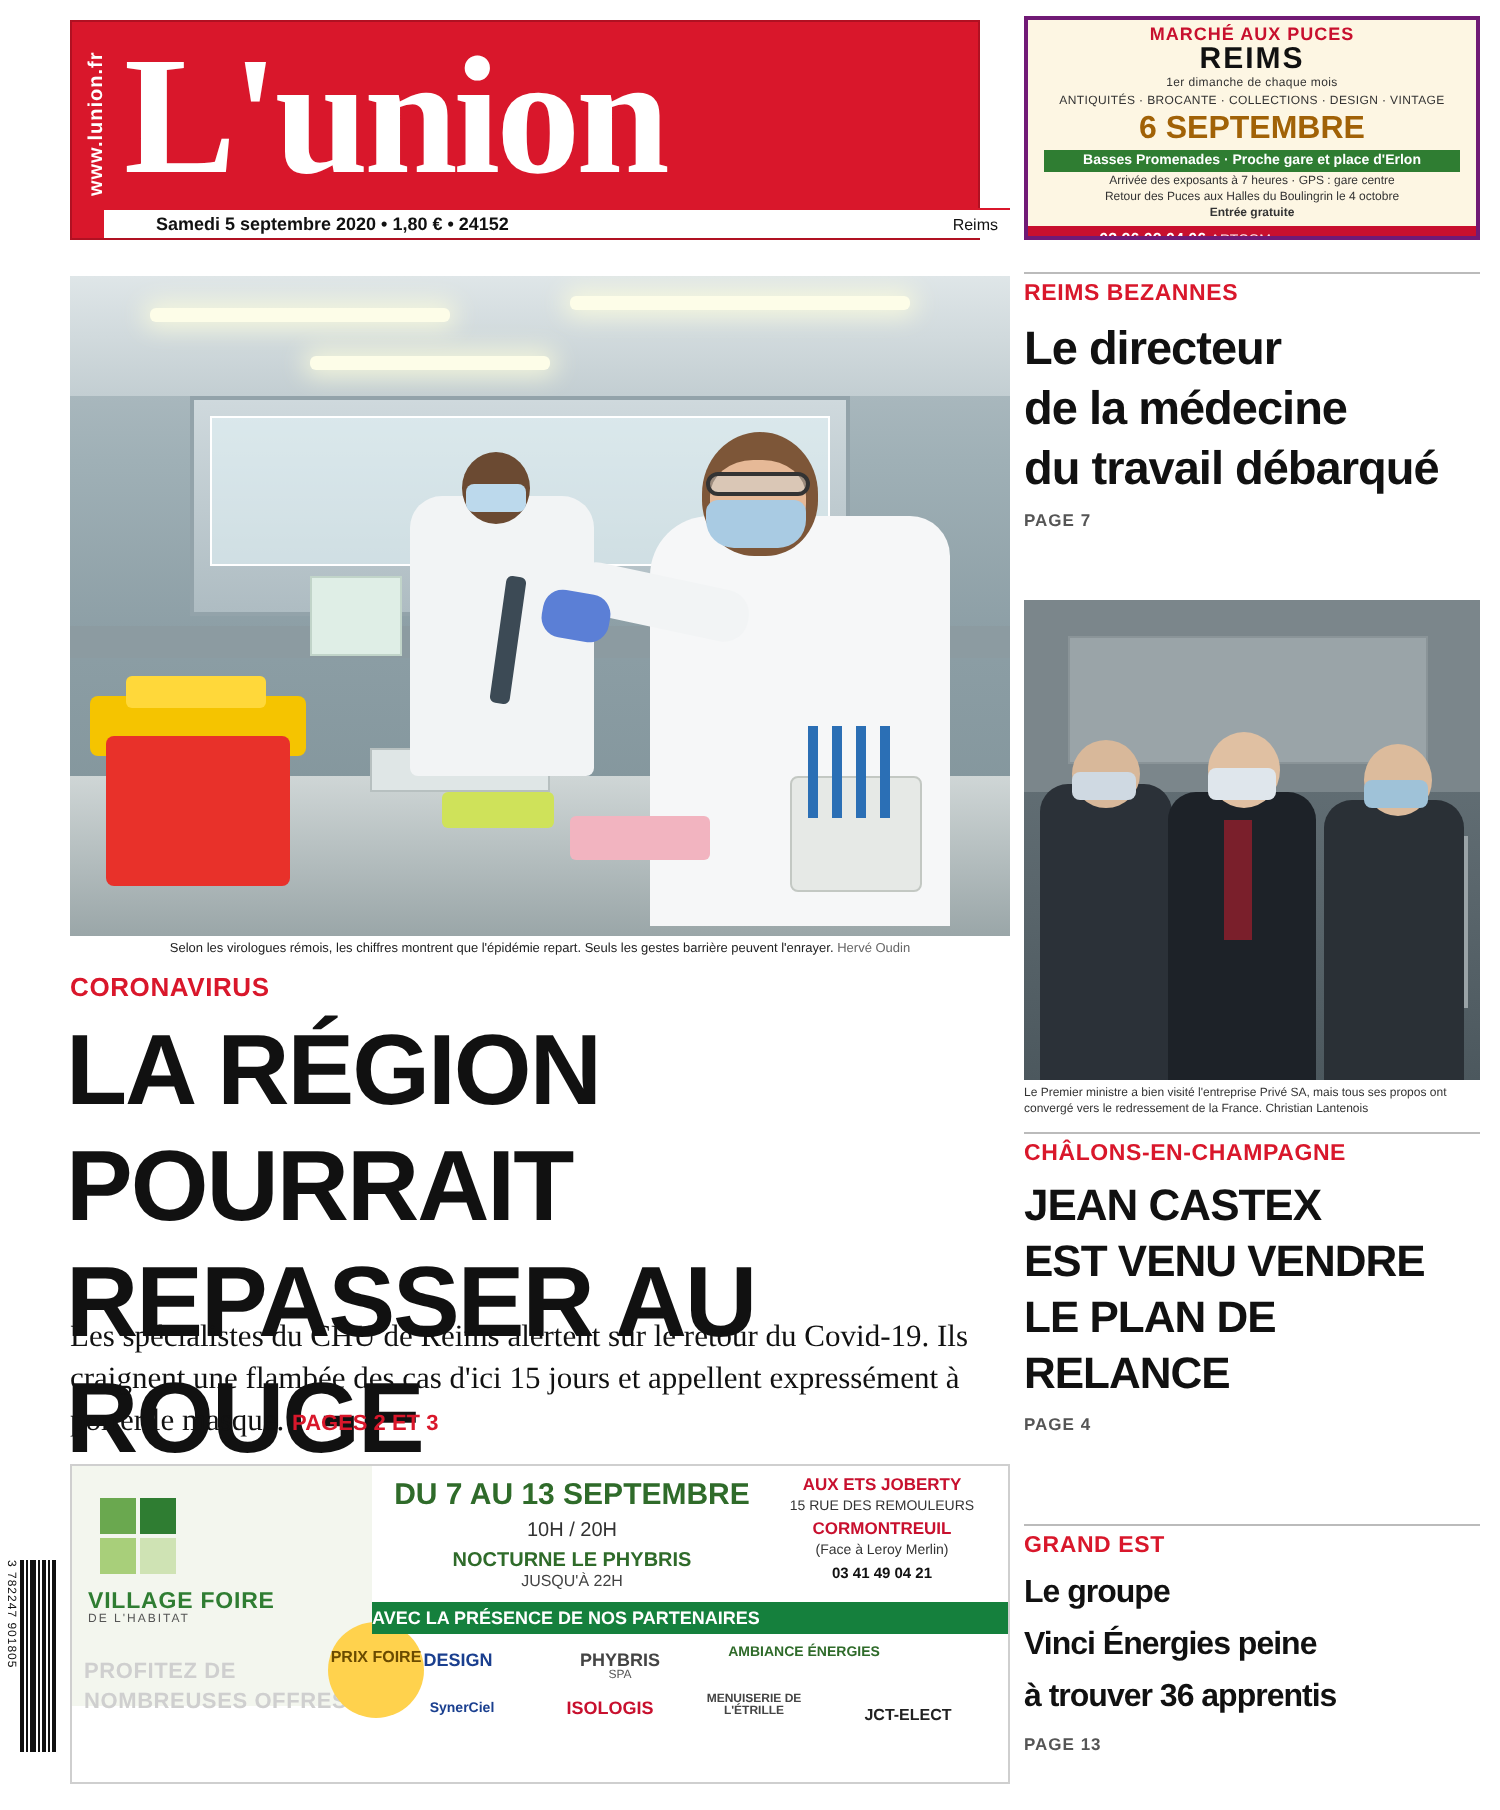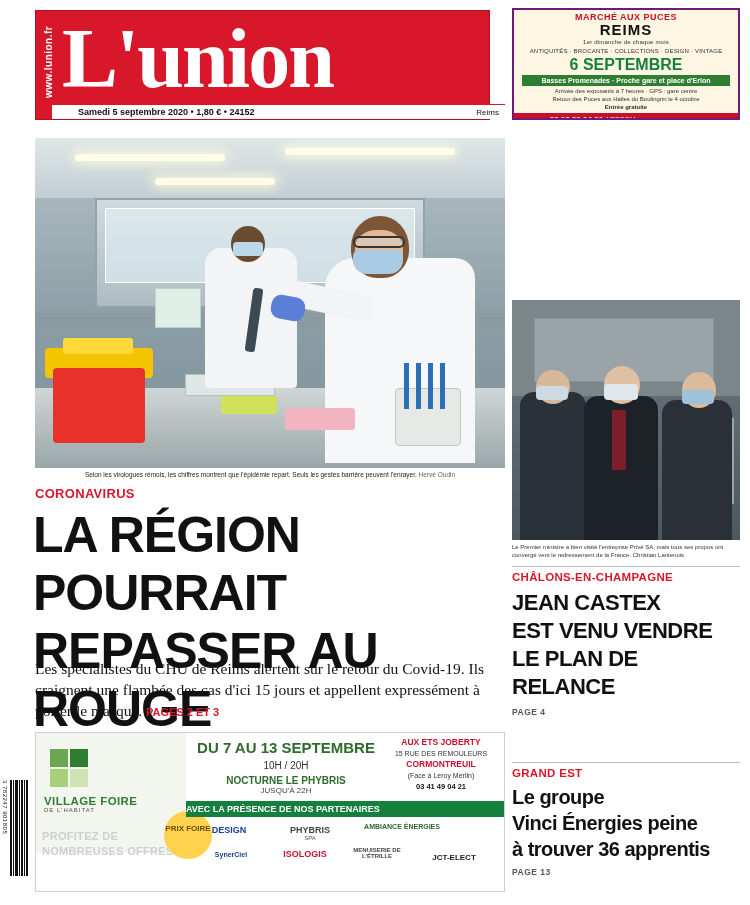--- a/index.html
+++ b/index.html
@@ -43,21 +43,21 @@
 
   
   .topad {
     position: absolute; left: 512px; top: 8px; width: 228px; height: 112px;
     border: 2px solid #701a75; background: #fdf6e3;
     text-align: center; overflow: hidden;
   }
   .topad .t1 { font-size: 9px; color: #c8102e; font-weight: bold; margin-top:2px; letter-spacing:.5px;}
   .topad .t2 { font-size: 15px; color: #111; font-weight: bold; letter-spacing: 1px; line-height:16px;}
   .topad .t3 { font-size: 6px; color: #333; letter-spacing: .2px; line-height: 9px; }
-  .topad .t4 { font-size: 16px; color: #15803d; font-weight: bold; line-height: 18px; text-align: center; }
+  .topad .t4 { font-size: 16px; color: #a16207; font-weight: bold; line-height: 18px; text-align: center; }
   .topad .band { background: #2f7d32; color: #fff; font-size: 7px; font-weight: bold; line-height: 11px; margin: 1px 8px; }
   .topad .t5 { font-size: 6px; color: #333; line-height: 8px; }
   .topad .t6 { font-size: 6px; color: #333; line-height: 8px; font-weight: bold;}
   .topad .foot { background:#c8102e; color:#fff; font-size:8px; font-weight:bold; line-height:13px; margin-top:2px;}
   .topad .foot .muted { font-weight: normal; font-size:7px; opacity:.9;}
 
   
   .mainphoto {
     position: absolute; left: 35px; top: 138px; width: 470px; height: 330px;
     overflow: hidden; background: #7c8b92;
@@ -139,21 +139,21 @@
   .rc-page { font-size: 8.5px; font-weight: bold; color: #555; letter-spacing:.5px; }
   .rule { height: 1px; background: #bbb; width: 100%; }
 
   .story1 { position:absolute; left: 512px; top: 136px; width: 228px; }
   .story1 .rc-head { font-size: 23.5px; line-height: 30px; }
   .photo2 { position:absolute; left: 512px; top: 300px; width: 228px; height: 240px; overflow:hidden; background:#5e6a70;}
   .photo2cap { position:absolute; left:512px; top: 543px; width: 228px; font-size: 6px; color:#333; line-height: 8px; }
   .story2 { position:absolute; left: 512px; top: 566px; width: 228px; }
   .story2 .rc-head { font-size: 22px; line-height: 28px; }
   .story3 { position:absolute; left: 512px; top: 762px; width: 228px; }
-  .story3 .rc-head { font-size: 20px; line-height: 26px; }
+  .story3 .rc-head { font-size: 16px; line-height: 26px; }
 
   
   .lab { position:absolute; inset:0; background:
       linear-gradient(180deg,#b9c4c9 0%,#9fb0b6 28%,#8c9ea5 55%,#7d9096 100%); }
   .lab .ceil { position:absolute; left:0; top:0; width:100%; height:60px;
       background: linear-gradient(180deg,#dfe6e8,#c3ced2); }
   .lab .tube { position:absolute; height:7px; background:#fdfde8; box-shadow:0 0 12px 3px rgba(255,255,220,.8); border-radius:3px;}
   .lab .hood { position:absolute; left:60px; top:60px; width:330px; height:110px;
       background: linear-gradient(180deg,#cfd9dd,#aebcc2); border:2px solid #93a3aa;}
   .lab .hoodglass { position:absolute; left:70px; top:70px; width:310px; height:75px; background:rgba(230,245,250,.55); border:1px solid #fff;}
@@ -340,20 +340,30 @@
         <div class="lg" style="left:158px; top:30px; width:66px; font-size:6px; color:#444;">
           <span>MENUISERIE DE L'ÉTRILLE</span>
         </div>
         <div class="lg" style="left:230px; top:36px; width:76px; font-size:8px; color:#222;">
           <span>JCT-ELECT</span>
         </div>
       </div>
     </div>
   </div>
 
+  <div class="story1">
+    <div class="rule"></div>
+    <div class="rc-kicker" style="margin-top:4px;">REIMS BEZANNES</div>
+    <div class="rc-head" style="margin-top:6px;">
+      <div>Le directeur</div>
+      <div>de la médecine</div>
+      <div>du travail débarqué</div>
+    </div>
+    <div class="rc-page" style="margin-top:6px;">PAGE 7</div>
+  </div>
 
   <div class="photo2">
     <div class="photo2art">
       <div class="wall"></div>
       <div class="panel"></div>
       <div class="m1"></div>
         <div class="m1h"></div>
         <div class="m1m"></div>
       <div class="m2"></div>
         <div class="m2t"></div>

